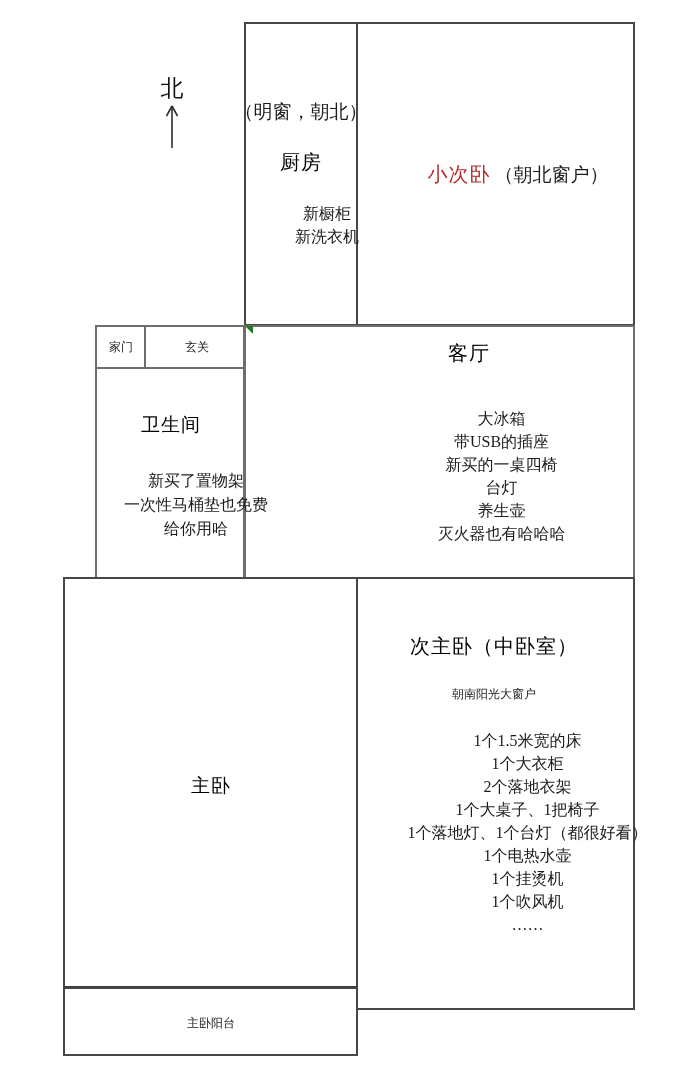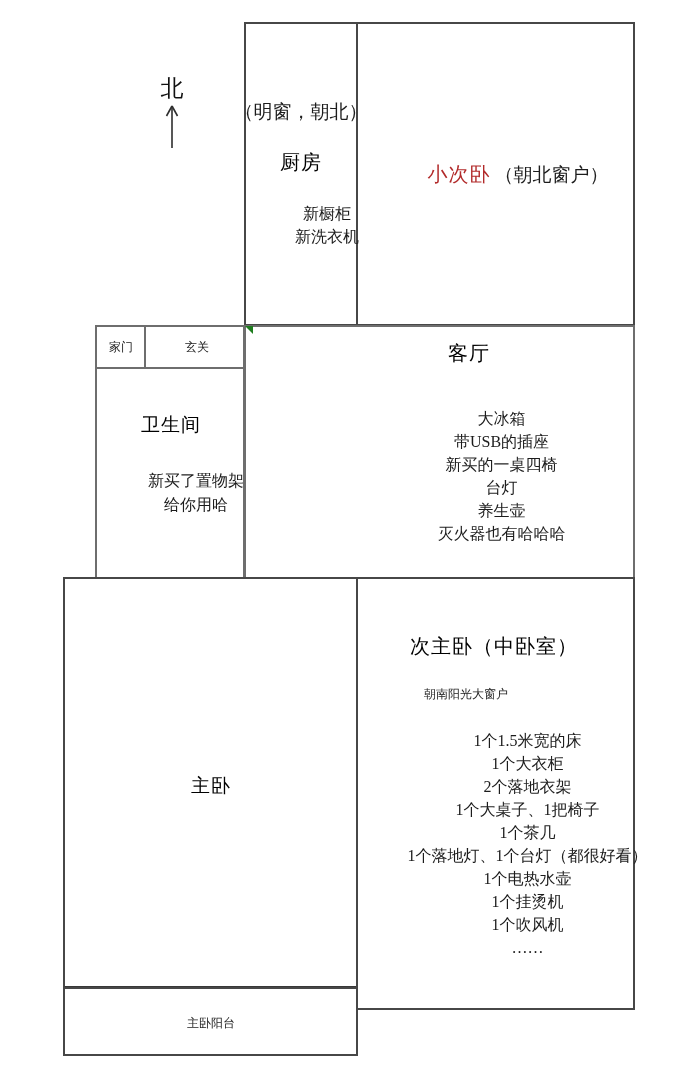--- a/index.html
+++ b/index.html
@@ -116,43 +116,43 @@
     <span class="room-title-inline">小次卧</span>
     <span class="note">（朝北窗户）</span>
   </div>
 
   <div class="label body-text" style="left:121px; top:347px;">家门</div>
   <div class="label body-text" style="left:197px; top:347px;">玄关</div>
 
   <div class="label room-title" style="left:171px; top:425px; font-size:19px;">卫生间</div>
   <div class="item-list" style="left:86px; top:469px; width:168px;">
     <div style="line-height:24px;">新买了置物架</div>
+    <div style="line-height:24px;">一次性马桶垫也免费</div>
     <div style="line-height:24px;">给你用哈</div>
   </div>
 
   <div class="label room-title" style="left:441px; top:353px;margin-left:28px;">客厅</div>
   <div class="item-list" style="left:244px; top:407px; width:463px;">
     <div>大冰箱</div>
     <div>带USB的插座</div>
     <div>新买的一桌四椅</div>
     <div>台灯</div>
     <div>养生壶</div>
     <div>灭火器也有哈哈哈</div>
   </div>
 
   <div class="label room-title" style="left:211px; top:786px; font-size:19px;">主卧</div>
 
   <div class="label room-title" style="left:494px; top:646px;">次主卧（中卧室）</div>
-  <div class="label body-text" style="left:466px; top:694px;">朝南阳光大窗户</div>
+  <div class="label body-text" style="left:494px; top:694px;">朝南阳光大窗户</div>
   <div class="item-list" style="left:356px; top:729px; width:291px;">
     <div>1个1.5米宽的床</div>
     <div>1个大衣柜</div>
     <div>2个落地衣架</div>
     <div>1个大桌子、1把椅子</div>
-    <div>1个茶几</div>
     <div>1个落地灯、1个台灯（都很好看）</div>
     <div>1个电热水壶</div>
     <div>1个挂烫机</div>
     <div>1个吹风机</div>
     <div>……</div>
   </div>
 
   <div class="label body-text" style="left:211px; top:1023px;">主卧阳台</div>
 
 </div>

